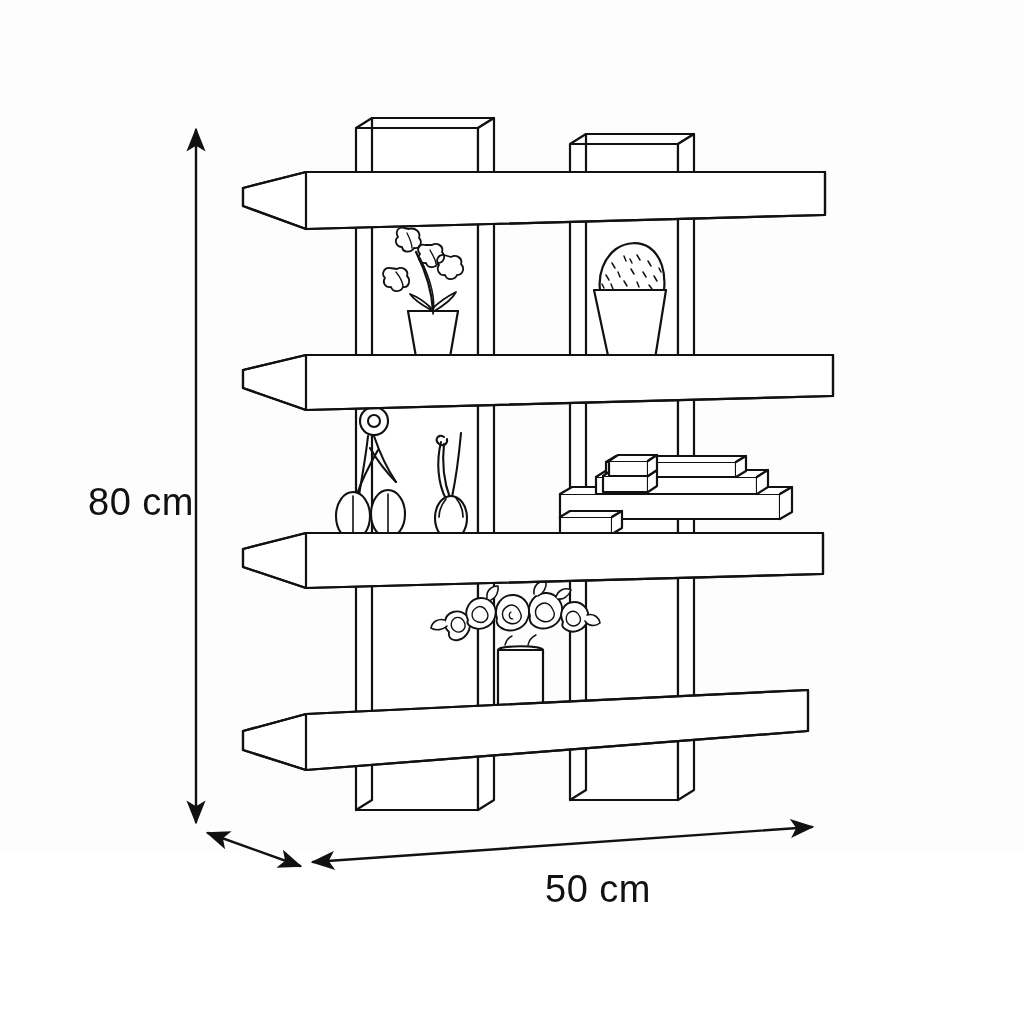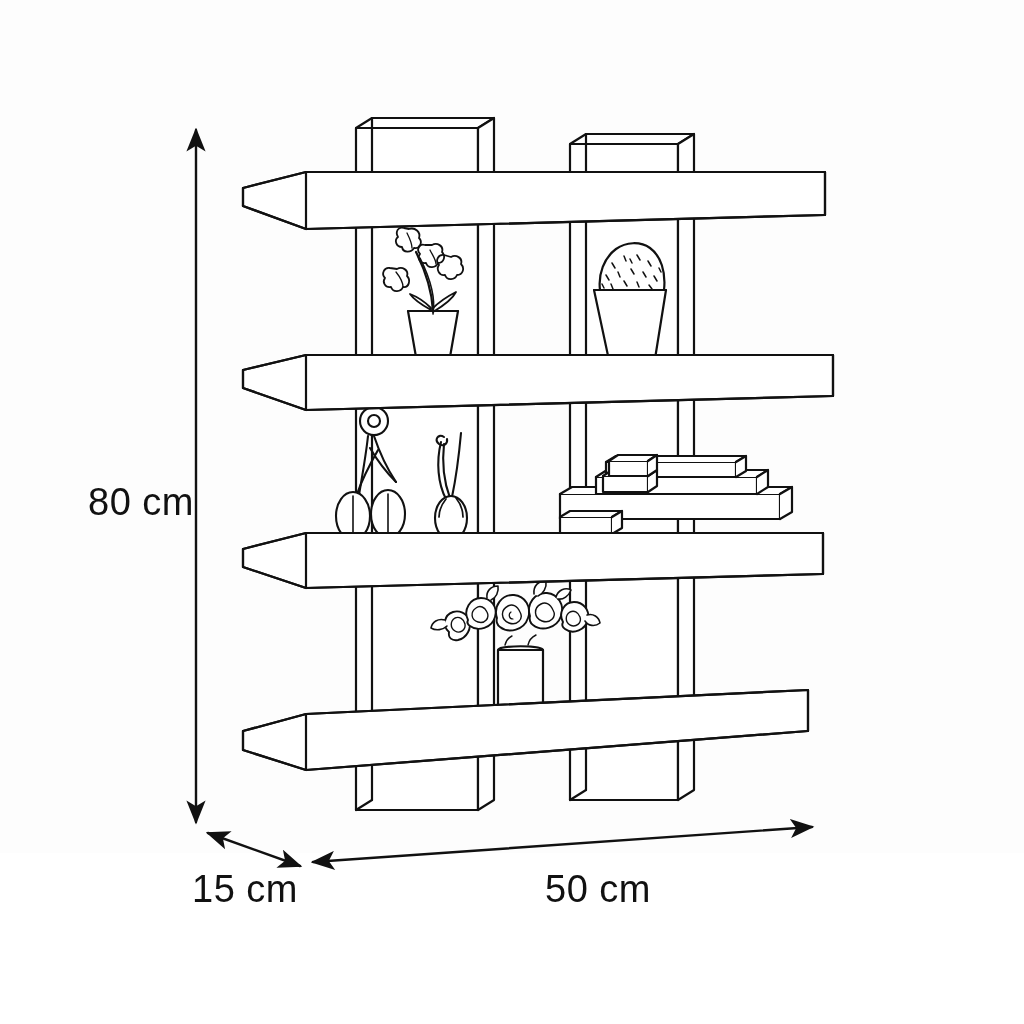--- a/index.html
+++ b/index.html
@@ -283,17 +283,16 @@
       </g>
 
       <g stroke-width="2.4">
         <line x1="313" y1="862" x2="812" y2="827" marker-start="url(#arrowStart)" marker-end="url(#arrowEnd)"></line>
       </g>
     </g>
   </svg>
 
   <div class="dim-label" id="label-height">80 cm</div>
 
-  <div class="dim-label" id="label-depth">15 cm</div>
 
   <div class="dim-label" id="label-width">50 cm</div>
 
 </div>
 
 </body></html>

